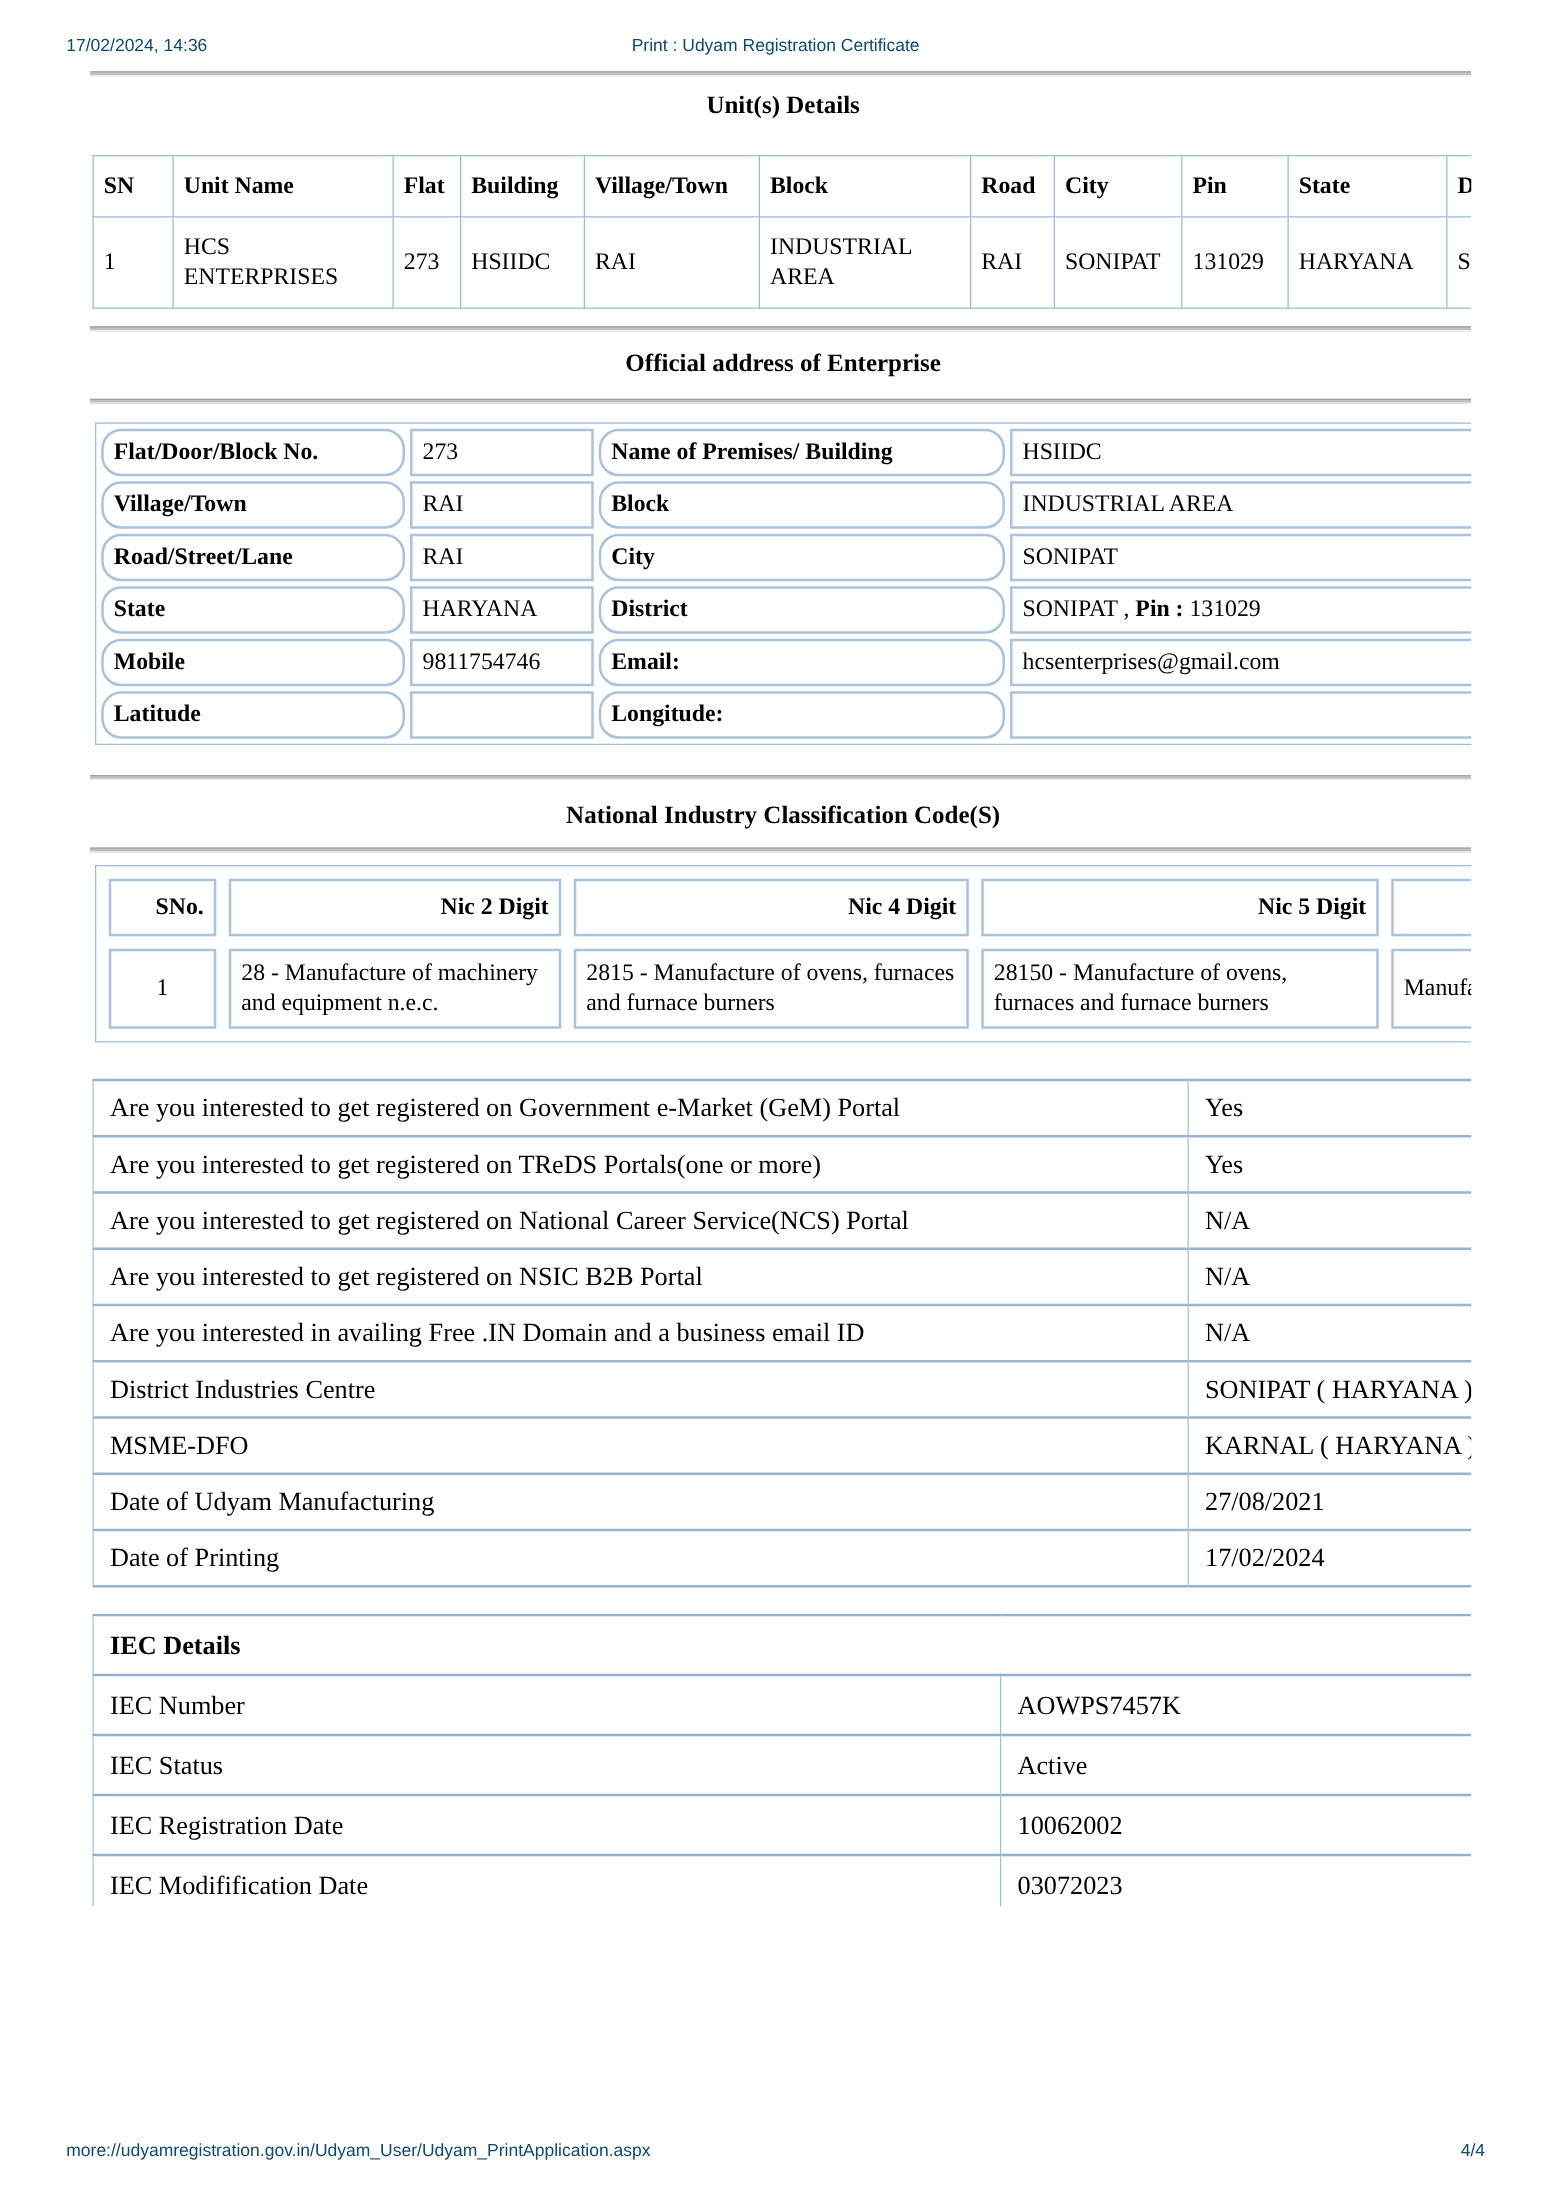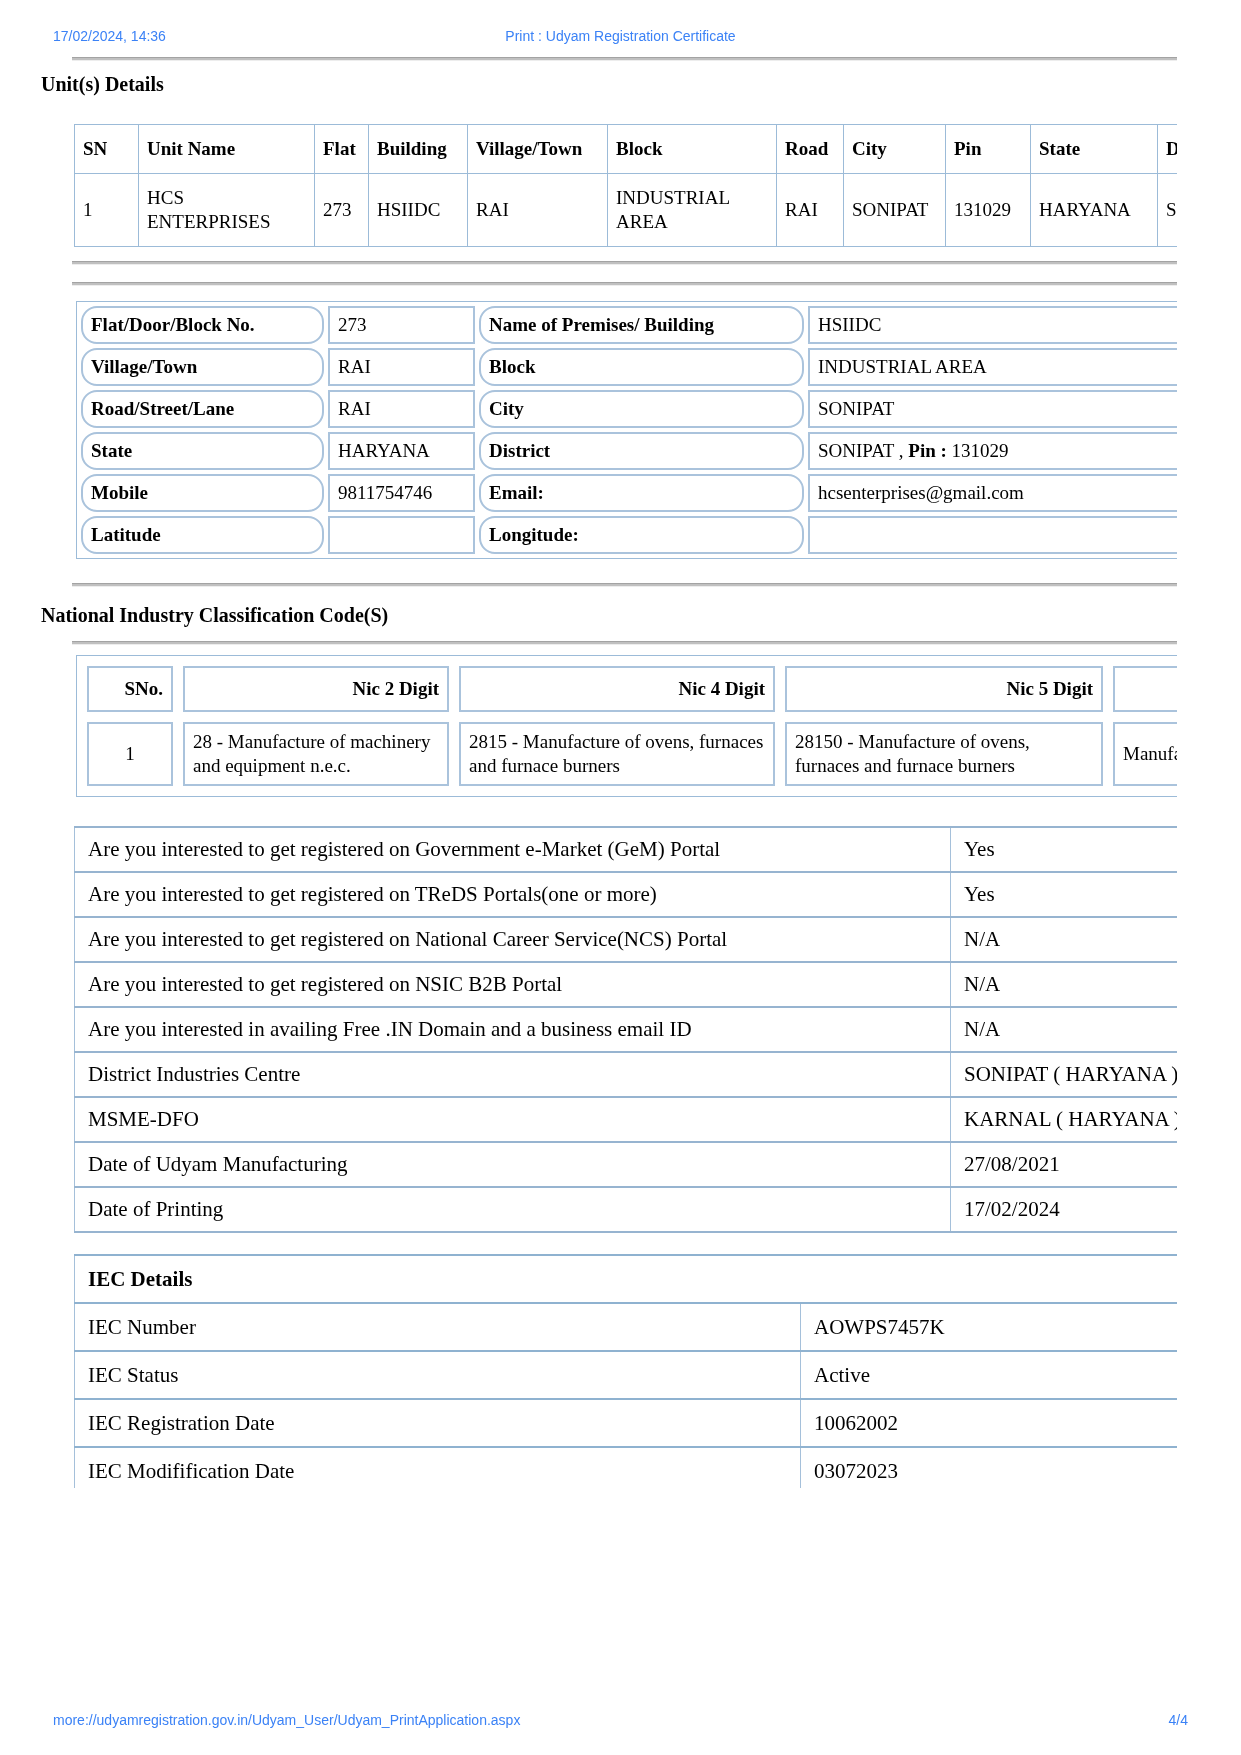--- a/index.html
+++ b/index.html
@@ -5,40 +5,41 @@
   html,body { margin:0; padding:0; }
   body {
     width:1241px; height:1755px; background:#ffffff; color:#000;
     position:relative; overflow:hidden;
     font-family:"Liberation Serif","DejaVu Serif",serif;
   }
   
   .print-header, .print-footer {
     position:absolute; left:0; width:1241px;
     font-family:"Liberation Sans","DejaVu Sans",sans-serif;
-    font-size:14px; color:#3b82f6;
+    font-size:14px; color:#0c4a6e;
   }
   .print-header { top:28px; }
   .ph-ts { position:absolute; left:53px; top:0; white-space:nowrap; }
   .ph-title { display:block; text-align:center; }
   .print-footer { top:1712px; }
   .pf-url { position:absolute; left:53px; top:0; white-space:nowrap; }
   .pf-page { position:absolute; right:53px; top:0; }
 
   
   .content { position:absolute; top:0; left:0; width:1177px; height:1700px; overflow:hidden; }
 
   .rule {
     width:1105px; margin-left:72px; height:2px;
     background:#c0c0c0; border-top:1px solid #a3a3a3; border-bottom:1px solid #ededed;
   }
   .rule-top { margin-top:57px; }
   .sec-heading {
-    margin:0 0 0 41px; font-size:20px; font-weight:bold; line-height:22px;
+    margin:0 0 0 76px; font-size:20px; font-weight:bold; line-height:22px;
     font-family:"Liberation Serif","DejaVu Serif",serif;
+    text-align:center;
   }
   .h-units { margin-top:12px; }
   .h-addr  { margin-top:15px; }
   .h-nic   { margin-top:17px; }
   .r-after-units { margin-top:14px; }
   .r-before-addr { margin-top:17px; }
   .r-after-addr  { margin-top:24px; }
   .r-before-nic  { margin-top:15px; }
 
   table { border-collapse:collapse; table-layout:fixed; }
@@ -151,20 +152,21 @@
         <td>SONIPAT</td>
         <td>131029</td>
         <td>HARYANA</td>
         <td>SONIPAT</td>
       </tr>
     </tbody>
       </table>
 
     <div class="rule r-after-units"></div>
 
+    <h2 class="sec-heading h-addr">Official address of Enterprise</h2>
 
     <div class="rule r-before-addr"></div>
 
     <table class="addr-table">
       <colgroup>
         <col style="width:243px">
           <col style="width:147px">
           <col style="width:325px">
           <col style="width:513px">
       </colgroup>

